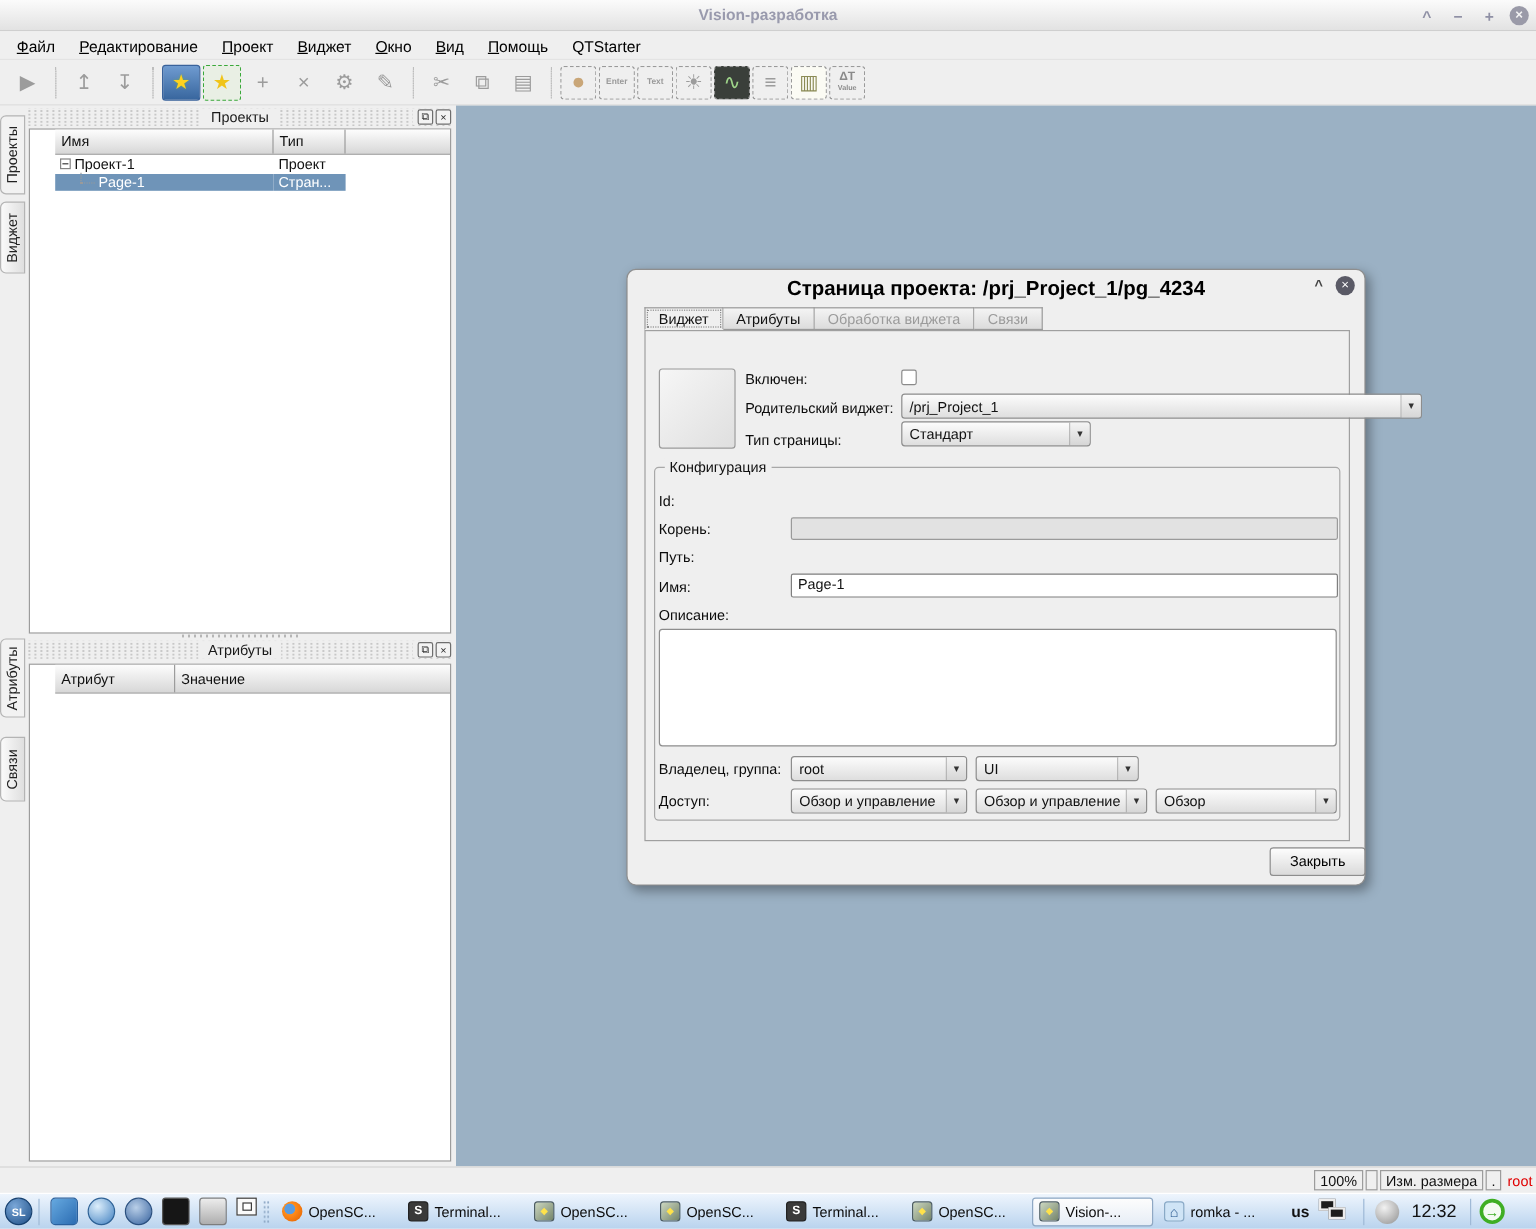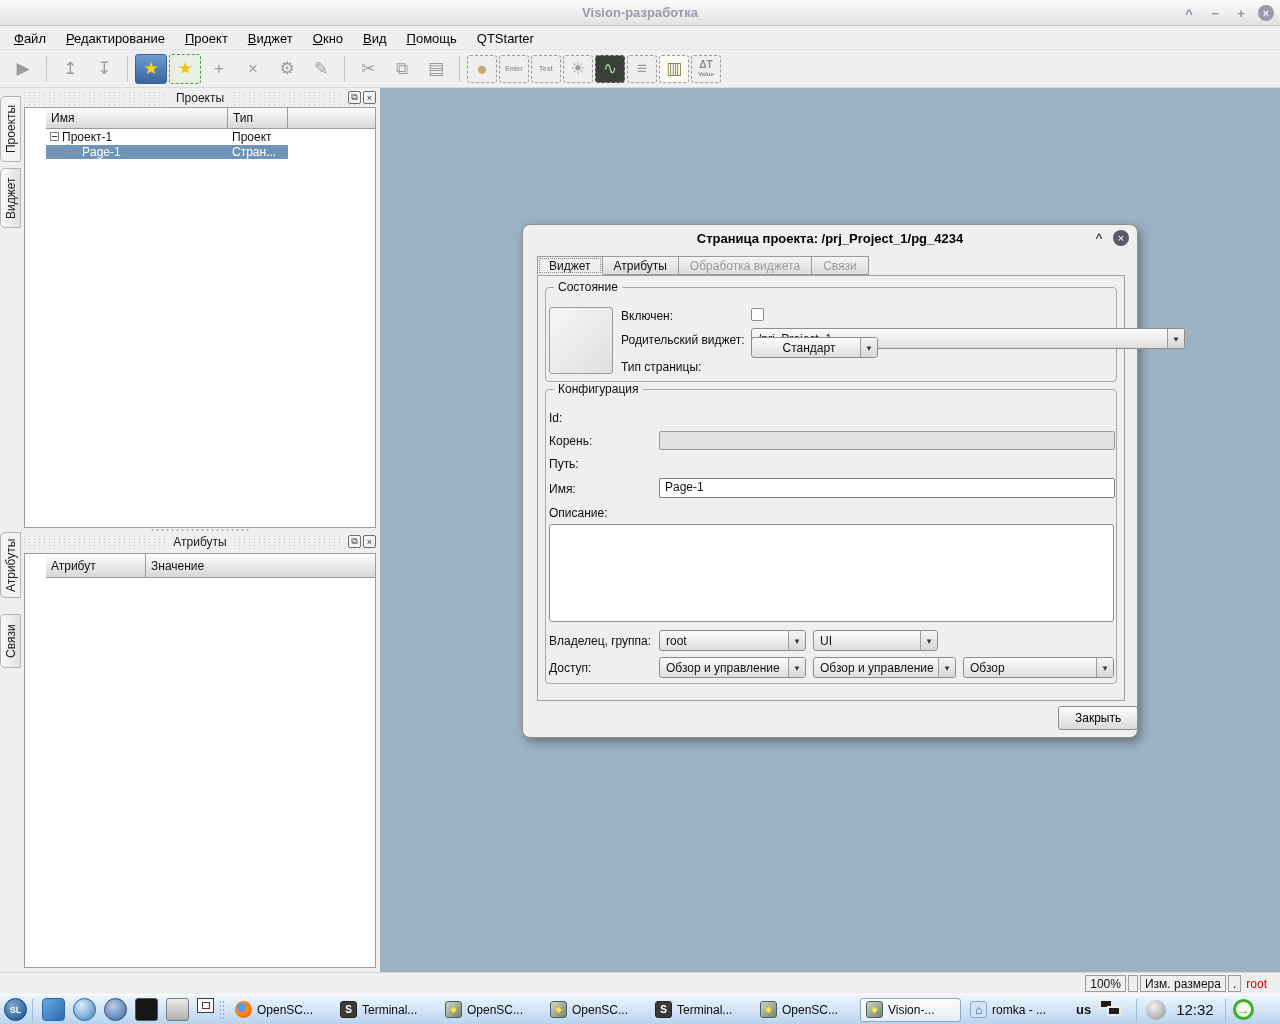--- a/index.html
+++ b/index.html
@@ -69,21 +69,21 @@
     background:linear-gradient(#3a3a3a,#3a3a3a) center/5px 1px no-repeat,#fff; flex:0 0 auto;}
   .tconn { width:12px; height:9px; border-left:1px dotted #9a9a9a; border-bottom:1px dotted #9a9a9a;
     margin:-6px 3px 0 21px; flex:0 0 auto;}
   .splitter { position:absolute; left:150px; width:100px; height:4px;
     background-image:radial-gradient(circle,#b5b5b5 1px,transparent 1.2px); background-size:5px 4px; }
 
   
   .dialog { position:absolute; left:522px; top:136px; width:616px; height:514px;
     background:#efefef; border:1px solid #8e8e8e; border-radius:8px;
     box-shadow:3px 4px 10px rgba(0,0,0,.35); }
-  .dlg-title { position:absolute; left:0; right:0; top:6px; text-align:center; font-weight:bold; font-size:13px; color:#000; }
+  .dlg-title { position:absolute; left:0; right:0; top:6px; text-align:center; font-weight:bold; font-size:17px; color:#000; }
   .dlg-ctl { position:absolute; top:5px; width:16px; height:16px; display:flex; align-items:center; justify-content:center; }
   .dlg-collapse { right:30px; color:#444; font-weight:bold; font-size:12px; }
   .dlg-close { right:8px; background:#5a5a66; color:#fff; border-radius:50%; font-size:11px; }
   .tabs { position:absolute; left:14px; top:31px; height:19px; display:flex; }
   .tab { height:19px; padding:2px 11px 0; font-size:12px; border:1px solid #9a9a9a; border-left:none;
     background:linear-gradient(#f4f4f4,#dcdcdc); color:#111; }
   .tab:first-child { border-left:1px solid #9a9a9a; }
   .tab.active { background:#efefef; border-bottom:1px solid #efefef; outline:1px dotted #8a8a8a; outline-offset:-3px; }
   .tab.disabled { color:#9b9b9b; }
   .pane { position:absolute; left:14px; top:50px; width:588px; height:426px; border:1px solid #9f9f9f; }
@@ -103,21 +103,21 @@
   .field.dis { background:#e2e2e2; }
   .field.edit { background:#fff; border-color:#7f7f7f; }
   .tarea { position:absolute; left:26px; top:299px; width:565px; height:98px; background:#fff;
     border:1px solid #8d8d8d; border-radius:3px; }
   .btn { position:absolute; height:24px; padding:0 16px; font-size:12px; color:#000;
     background:linear-gradient(#fdfdfd,#dadada); border:1px solid #8d8d8d; border-radius:3px;
     display:flex; align-items:center; justify-content:center; }
 
   
   .statusbar { position:absolute; left:0; top:972px; width:1280px; height:22px; background:#efefef;
-    border-top:1px solid #d5d5d5; display:flex; align-items:center; justify-content:flex-end; gap:2px; padding-right:12px;}
+    border-top:1px solid #d5d5d5; display:flex; align-items:center; justify-content:flex-end; gap:2px; padding-right:2px;}
   .sbox { height:17px; border:1px solid #9c9c9c; background:#efefef; font-size:12px; padding:1px 4px 0; }
   .sbox.empty { width:9px; }
   .suser { color:#e00000; font-size:12px; padding:0 1px 0 3px; }
 
   
   .taskbar { position:absolute; left:0; top:994px; width:1280px; height:30px;
     background:linear-gradient(#eef5fd,#b9d3ee); border-top:1px solid #fff; display:flex; align-items:center; }
   .tb-sl { width:23px; height:23px; margin-left:4px; border-radius:50%;
     background:radial-gradient(circle at 35% 30%,#7aa7d8,#1d4e86); color:#fff; font-weight:bold; font-size:9px;
     display:flex; align-items:center; justify-content:center; border:1px solid #16406f;}
@@ -270,54 +270,51 @@
 
       <div class="tabs">
         <span class="tab active">Виджет</span>
         <span class="tab">Атрибуты</span>
         <span class="tab disabled">Обработка виджета</span>
         <span class="tab disabled">Связи</span>
       </div>
 
       <div class="pane"></div>
 
-      <div class="group" style="left:22px; top:62px; width:572px; height:95px;">
-        <span class="legend">Состояние</span>
-      </div>
       <div class="preview"></div>
       <span class="flabel" style="left:98px; top:84px;">Включен:</span>
       <span class="checkbox" style="left:228px; top:83px;"></span>
       <span class="flabel" style="left:98px; top:108px;">Родительский виджет:</span>
       <div class="combo" style="left:228px; top:103px; width:434px;">
         <span class="cval">/prj_Project_1</span>
         <span class="carr">▾</span>
       </div>
       <span class="flabel" style="left:98px; top:135px;">Тип страницы:</span>
-      <div class="combo" style="left:228px; top:112px; width:127px;text-align:center;">
+      <div class="combo" style="left:228px; top:126px; width:158px;">
         <span class="cval">Стандарт</span>
         <span class="carr">▾</span>
       </div>
 
       <div class="group" style="left:22px; top:164px; width:572px; height:295px;">
         <span class="legend">Конфигурация</span>
       </div>
       <span class="flabel" style="left:26px; top:186px;">Id:</span>
       <span class="flabel" style="left:26px; top:209px;">Корень:</span>
       <div class="field dis" style="left:136px; top:206px; width:456px;"></div>
       <span class="flabel" style="left:26px; top:232px;">Путь:</span>
       <span class="flabel" style="left:26px; top:257px;">Имя:</span>
       <div class="field edit" style="left:136px; top:253px; width:456px; height:20px;">Page-1</div>
       <span class="flabel" style="left:26px; top:281px;">Описание:</span>
       <div class="tarea"></div>
       <span class="flabel" style="left:26px; top:409px;">Владелец, группа:</span>
       <div class="combo" style="left:136px; top:405px; width:147px;">
         <span class="cval">root</span>
         <span class="carr">▾</span>
       </div>
-      <div class="combo" style="left:290px; top:405px; width:125px;">
+      <div class="combo" style="left:290px; top:405px; width:136px;">
         <span class="cval">UI</span>
         <span class="carr">▾</span>
       </div>
       <span class="flabel" style="left:26px; top:436px;">Доступ:</span>
       <div class="combo" style="left:136px; top:432px; width:147px;">
         <span class="cval">Обзор и управление</span>
         <span class="carr">▾</span>
       </div>
       <div class="combo" style="left:290px; top:432px; width:143px;">
         <span class="cval">Обзор и управление</span>

